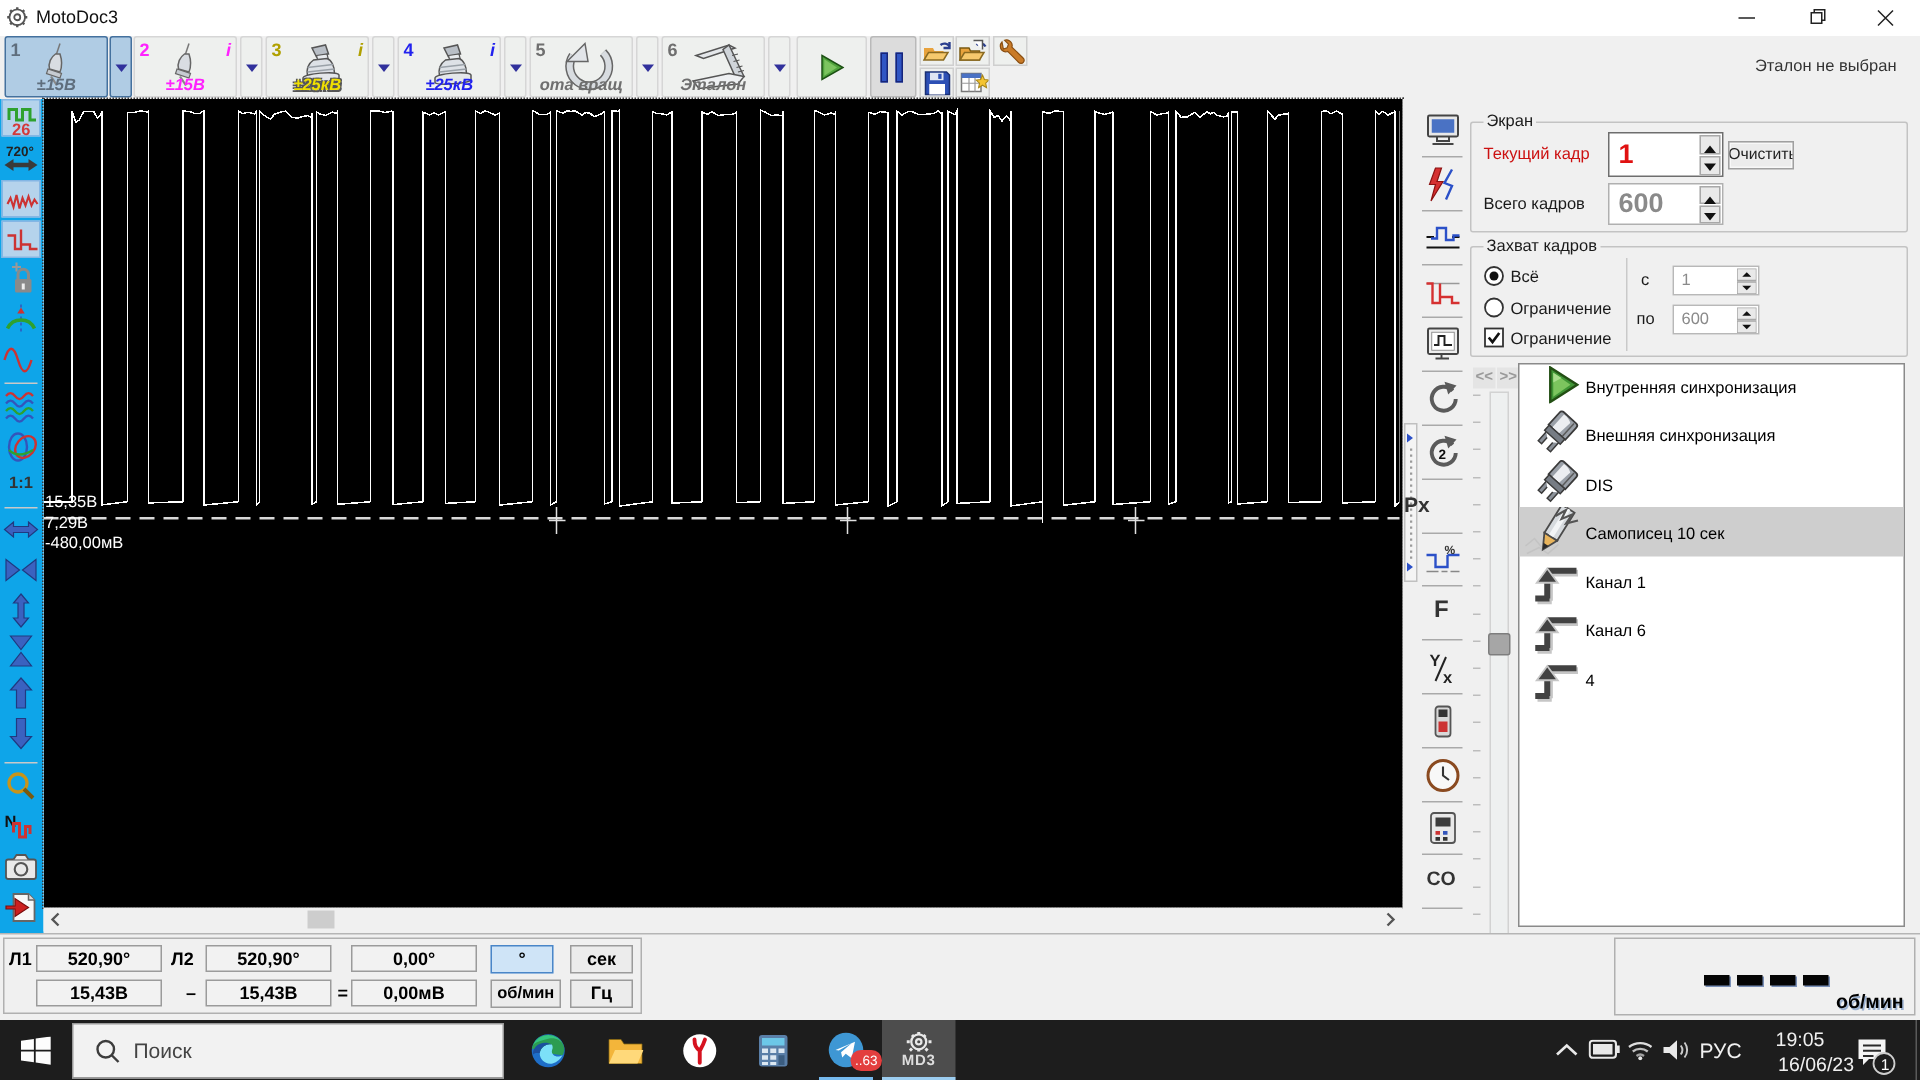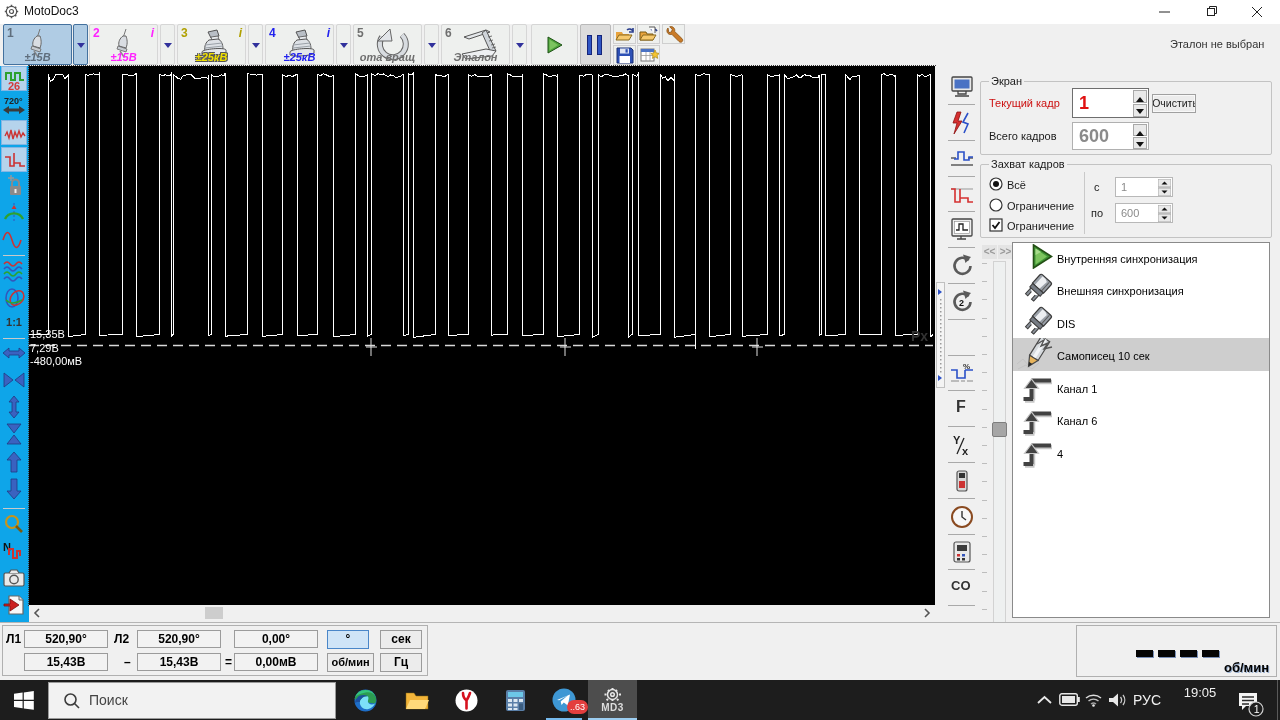--- a/index.html
+++ b/index.html
@@ -401,21 +401,21 @@
       <path d="M19.5,7.5 a8,8 0 1 0 2,5.5" fill="none" stroke="#5a5a5a" stroke-width="2.6"></path>
       <path d="M14,1.5 l8,2.5 -5.5,6 z" fill="#5a5a5a"></path>
     </svg></div>
 <div class="flatline" style="top:283px;"></div>
 <div class="abs" style="left:949px;top:289px;width:26px;height:26px;"><svg width="26" height="26">
       <path d="M19.5,7.5 a8,8 0 1 0 2,5.5" fill="none" stroke="#5a5a5a" stroke-width="2.6"></path>
       <path d="M14,1.5 l8,2.5 -5.5,6 z" fill="#5a5a5a"></path>
       <text x="10" y="17" font-size="9" font-weight="bold" fill="#111" font-family="Liberation Sans">2</text>
     </svg></div>
 <div class="flatline" style="top:319px;"></div>
-<div class="abs" style="left:909px;top:325px;width:26px;height:26px;">
+<div class="abs" style="left:934px;top:325px;width:26px;height:26px;">
     <text style="position:absolute;left:2px;top:3px;font-size:14px;font-weight:bold;color:#333;">Px</text>
   </div>
 <div class="flatline" style="top:355px;"></div>
 <div class="abs" style="left:949px;top:360px;width:26px;height:26px;"><svg width="26" height="26">
       <path d="M2,10 h6 v8 h8 v-8 M16,10 h8" fill="none" stroke="#2b50c8" stroke-width="1.6"></path>
       <text x="14" y="9" font-size="8" font-weight="bold" fill="#333" font-family="Liberation Sans">%</text>
       <path d="M2,21 h8 M12,21 h4 M18,21 h6" stroke="#888" stroke-width="1"></path>
     </svg></div>
 <div class="flatline" style="top:390px;"></div>
 <div class="abs" style="left:949px;top:396px;width:26px;height:26px;">
@@ -700,19 +700,19 @@
       <path d="M7,12 a4,4 0 0 1 5,0" stroke-width="1.5" opacity="0.65"></path>
       <circle cx="9.5" cy="13.5" r="1.3" fill="#e8e8e8" stroke="none"></circle>
     </g>
   </svg>
 <svg class="abs" style="left:1108px;top:692px" width="19" height="16">
     <path d="M1,6 h4 l5,-4.5 v13 l-5,-4.5 h-4 z" fill="#e8e8e8"></path>
     <path d="M12.5,5 a5,5 0 0 1 0,6 M15,3 a8,8 0 0 1 0,10" fill="none" stroke="#e8e8e8" stroke-width="1.3" opacity="0.85"></path>
   </svg>
 <div class="abs" style="left:1133px;top:692px;font-size:14px;color:#f0f0f0;">РУС</div>
 <div class="abs" style="left:1170px;top:685px;width:60px;text-align:center;font-size:13px;color:#f0f0f0;">19:05</div>
-<div class="abs" style="left:1164px;top:662px;width:72px;text-align:left;font-size:13px;color:#f0f0f0;">16/06/23</div>
+<div class="abs" style="left:1164px;top:702px;width:72px;text-align:right;font-size:13px;color:#f0f0f0;">16/06/23</div>
 <svg class="abs" style="left:1238px;top:691px" width="26" height="26">
     <path d="M1,2 h18 v13 h-11 l-4,4 v-4 h-3 z" fill="#f4f4f4"></path>
     <path d="M4,6 h12 M4,9.5 h12 M4,13 h7" stroke="#2a2a2a" stroke-width="1.4"></path>
     <circle cx="18" cy="18" r="7" fill="#1d1d1d" stroke="#cfcfcf" stroke-width="1.2"></circle>
     <text x="15.8" y="22" font-size="10.5" fill="#fff" font-family="Liberation Sans">1</text>
   </svg>
 <div class="abs" style="left:1277px;top:680px;width:3px;height:40px;border-left:1px solid #5a5a5a;"></div>
 </body></html>

